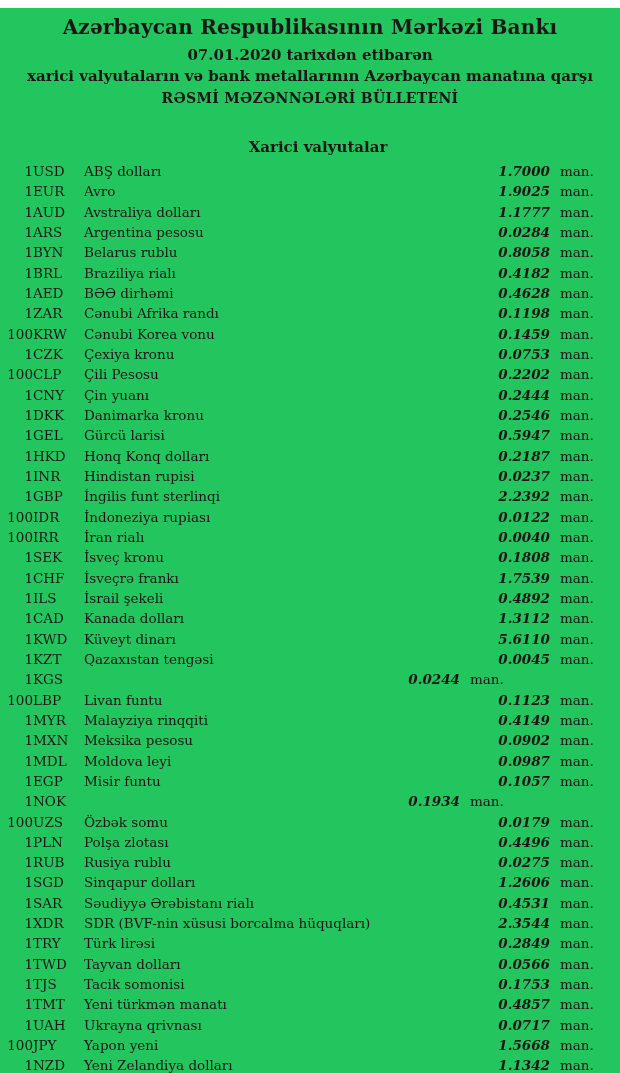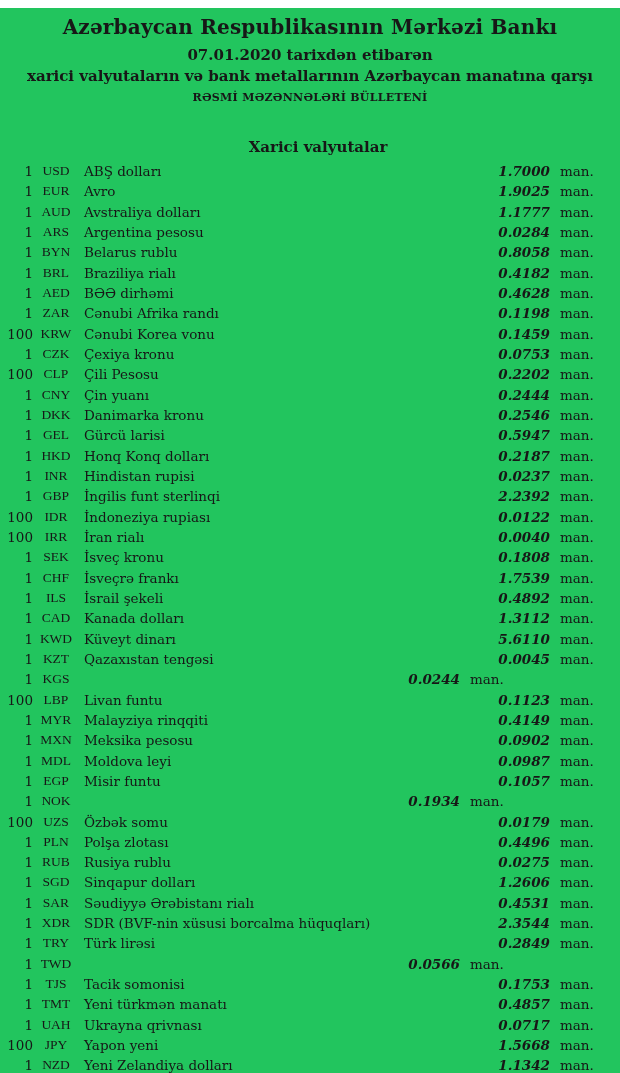--- a/index.html
+++ b/index.html
@@ -22,21 +22,21 @@
     line-height: 25px;
     letter-spacing: 0.2px;
   }
   .hdr-line {
     font-size: 15px;
     font-weight: bold;
     line-height: 21px;
   }
   .hdr-line.first { margin-top: 5px; text-align: center; }
   .bulletin-title {
-    font-size: 11px;
+    font-size: 14px;
     font-weight: bold;
     line-height: 22px;
     letter-spacing: 0.3px;
   }
   .section-title {
     margin-top: 28px;
     text-align: center;
     font-size: 15px;
     font-weight: bold;
     line-height: 20px;
@@ -46,21 +46,21 @@
   .row {
     display: grid;
     grid-template-columns: 33px 46px 1fr 90px 70px;
     height: 20.33px;
     align-items: center;
     font-size: 13.5px;
     line-height: 20.33px;
     white-space: nowrap;
   }
   .cell-qty  { text-align: right; }
-  .cell-code { text-align: center; font-family: Liberation Serif, serif; }
+  .cell-code { text-align: left; }
   .cell-name { padding-left: 5px; overflow: hidden; }
   .cell-rate { text-align: right; font-weight: bold; font-style: italic; }
   .cell-unit { padding-left: 10px; }
 </style>
 </head>
 <body>
 
 <div class="page">
   <div class="hdr">
     <div class="bank-title">Azərbaycan Respublikasının Mərkəzi Bankı</div>
@@ -378,20 +378,21 @@
     <span class="cell-qty">1</span>
     <span class="cell-code">TRY</span>
     <span class="cell-name">Türk lirəsi</span>
     <span class="cell-rate">0.2849</span>
     <span class="cell-unit">man.</span>
   </div>
 
   <div class="row">
     <span class="cell-qty">1</span>
     <span class="cell-code">TWD</span>
+    <span class="cell-name">Tayvan dolları</span>
     <span class="cell-rate">0.0566</span>
     <span class="cell-unit">man.</span>
   </div>
 
   <div class="row">
     <span class="cell-qty">1</span>
     <span class="cell-code">TJS</span>
     <span class="cell-name">Tacik somonisi</span>
     <span class="cell-rate">0.1753</span>
     <span class="cell-unit">man.</span>

